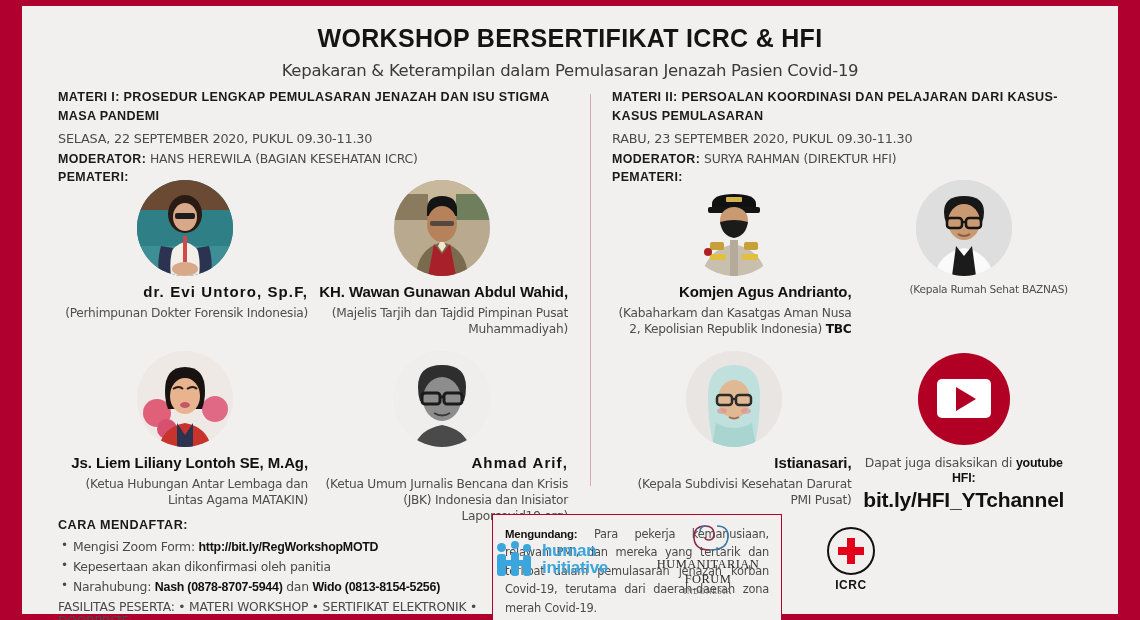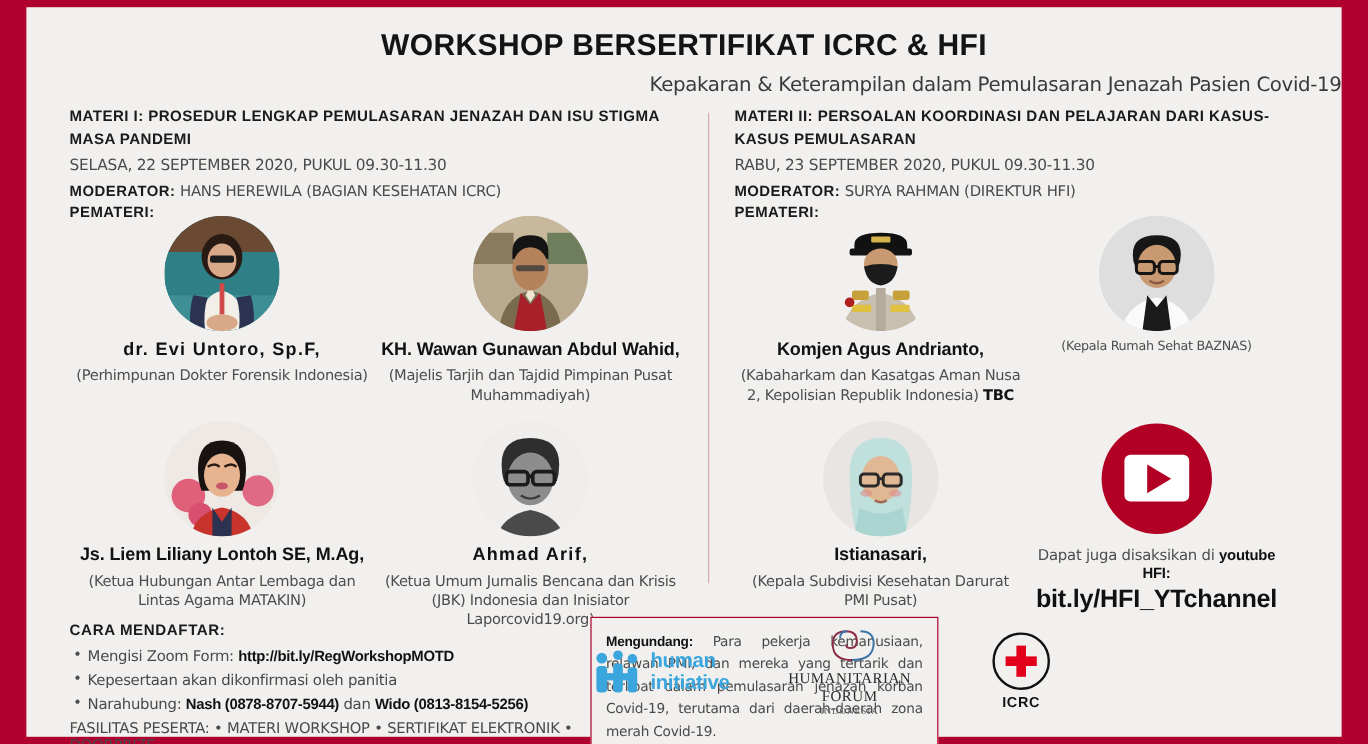--- a/index.html
+++ b/index.html
@@ -25,21 +25,20 @@
   .header { padding-top: 18px; text-align: center; }
   .title {
     font-size: 25px; font-weight: bold; color: #141414;
     letter-spacing: 0.3px;
   }
   .subtitle {
     margin-top: 8px;
     font-size: 16.5px; color: #3a3a3a;
     font-family: "DejaVu Sans", sans-serif;
     letter-spacing: -0.3px;
-    text-align: right;
   }
 
   
   .columns {
     position: absolute;
     left: 0; top: 82px;
     width: 1120px; height: 410px;
     display: flex;
   }
   .col { position: relative; }
@@ -71,21 +70,21 @@
   .mat-mod b, .mat-pem {
     font-family: "Liberation Sans", sans-serif;
     font-weight: bold; color: #1a1a1a;
     letter-spacing: 0.4px; font-size: 12.4px;
   }
   .mat-pem { display: block; margin-top: 4px; }
 
   
   .spk-row { display: flex; }
   .spk {
-    text-align: center;
+    text-align: right;
     padding: 0 4px;
   }
   .avatar {
     width: 96px; height: 96px;
     border-radius: 50%;
     margin: 0 auto 7px auto;
     overflow: hidden;
     position: relative;
     background: #e9e7e4;
   }

